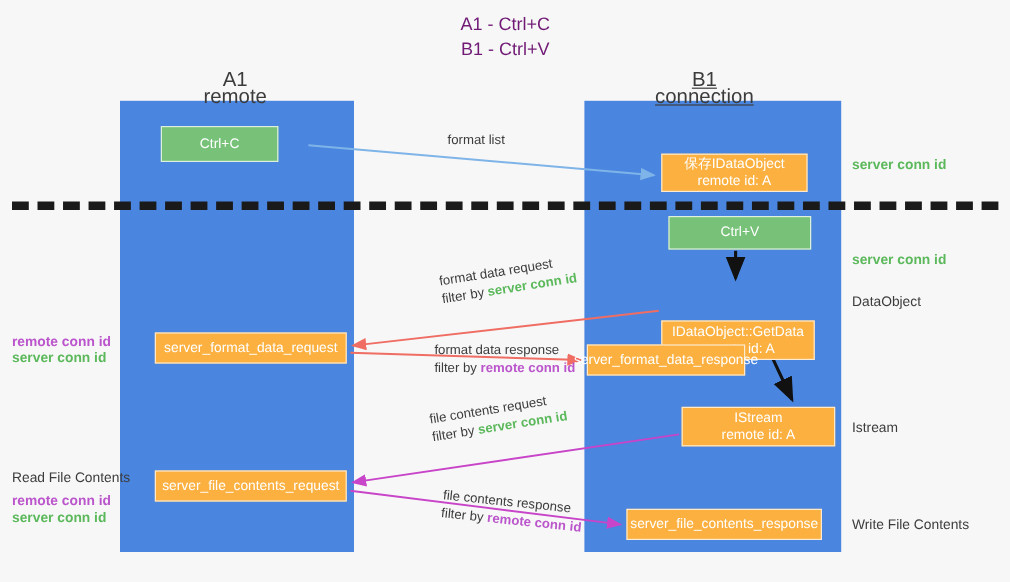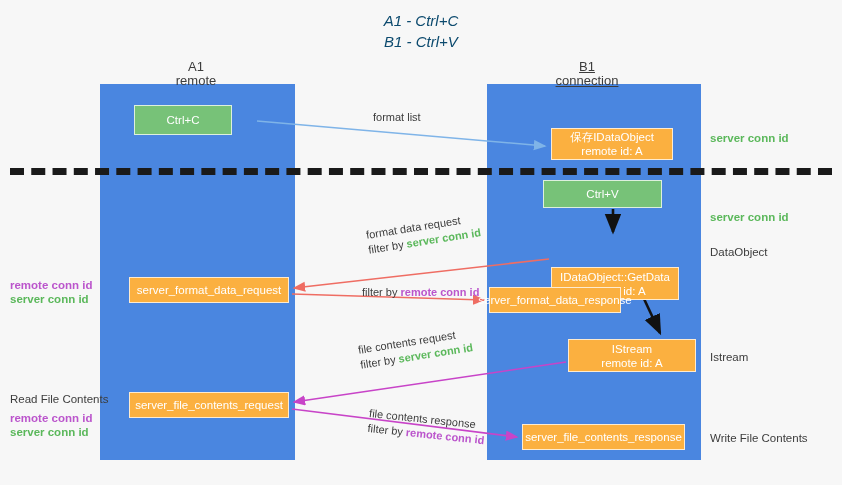--- a/index.html
+++ b/index.html
@@ -24,27 +24,26 @@
   }
   .abs { position: absolute; }
 
   
   #title {
     left: 0; top: 10px;
     width: 842px;
     text-align: center;
     font-size: 15px;
     line-height: 21px;
-    color: #0c4a6e;
-    font-style: italic;
+    color: #701a75;
   }
 
   
   .col-head {
-    font-size: 13px;
+    font-size: 17px;
     line-height: 14px;
     text-align: center;
     color: #3c3c3c;
     width: 200px;
   }
   #head-a1 { left: 96px; top: 60px; }
   #head-b1 { left: 487px; top: 60px; text-decoration: underline; }
 
   
   .lane {
@@ -76,21 +75,21 @@
     align-items: center;
     justify-content: center;
     border: 1px solid rgba(255,255,255,0.75);
   }
   .node.green { background: #77c278; }
   .node.orange { background: #fbb040; }
   .node .l2 { display: block; }
 
   #n-ctrlc   { left: 134px; top: 105px; width: 98px; height: 30px; }
   #n-save    { left: 551px; top: 128px; width: 122px; height: 32px; }
-  #n-ctrlv   { left: 543px; top: 180px; width: 119px; height: 28px; }
+  #n-ctrlv   { left: 557px; top: 180px; width: 119px; height: 28px; }
   #n-getdata { left: 551px; top: 237px; width: 128px; height: 33px; margin-top: 30px; }
   #n-istream { left: 568px; top: 339px; width: 128px; height: 33px; }
 
   #n-fmt-req  { left: 129px; top: 277px; width: 160px; height: 26px; }
   #n-fmt-resp { left: 489px; top: 287px; width: 132px; height: 26px; }
   #n-file-req  { left: 129px; top: 392px; width: 160px; height: 26px; }
   #n-file-resp { left: 522px; top: 424px; width: 163px; height: 26px; }
 
   
   .side {
@@ -247,20 +246,21 @@
   </div>
 
   <div class="abs edge-label" id="lbl-fdreq">
     <div>format data request</div>
     <div>
       <span>filter by </span><span class="green-txt">server conn id</span>
     </div>
   </div>
 
   <div class="abs edge-label" id="lbl-fdresp">
+    <div>format data response</div>
     <div>
       <span>filter by </span><span class="purple-txt">remote conn id</span>
     </div>
   </div>
 
   <div class="abs edge-label" id="lbl-fcreq">
     <div>file contents request</div>
     <div>
       <span>filter by </span><span class="green-txt">server conn id</span>
     </div>

